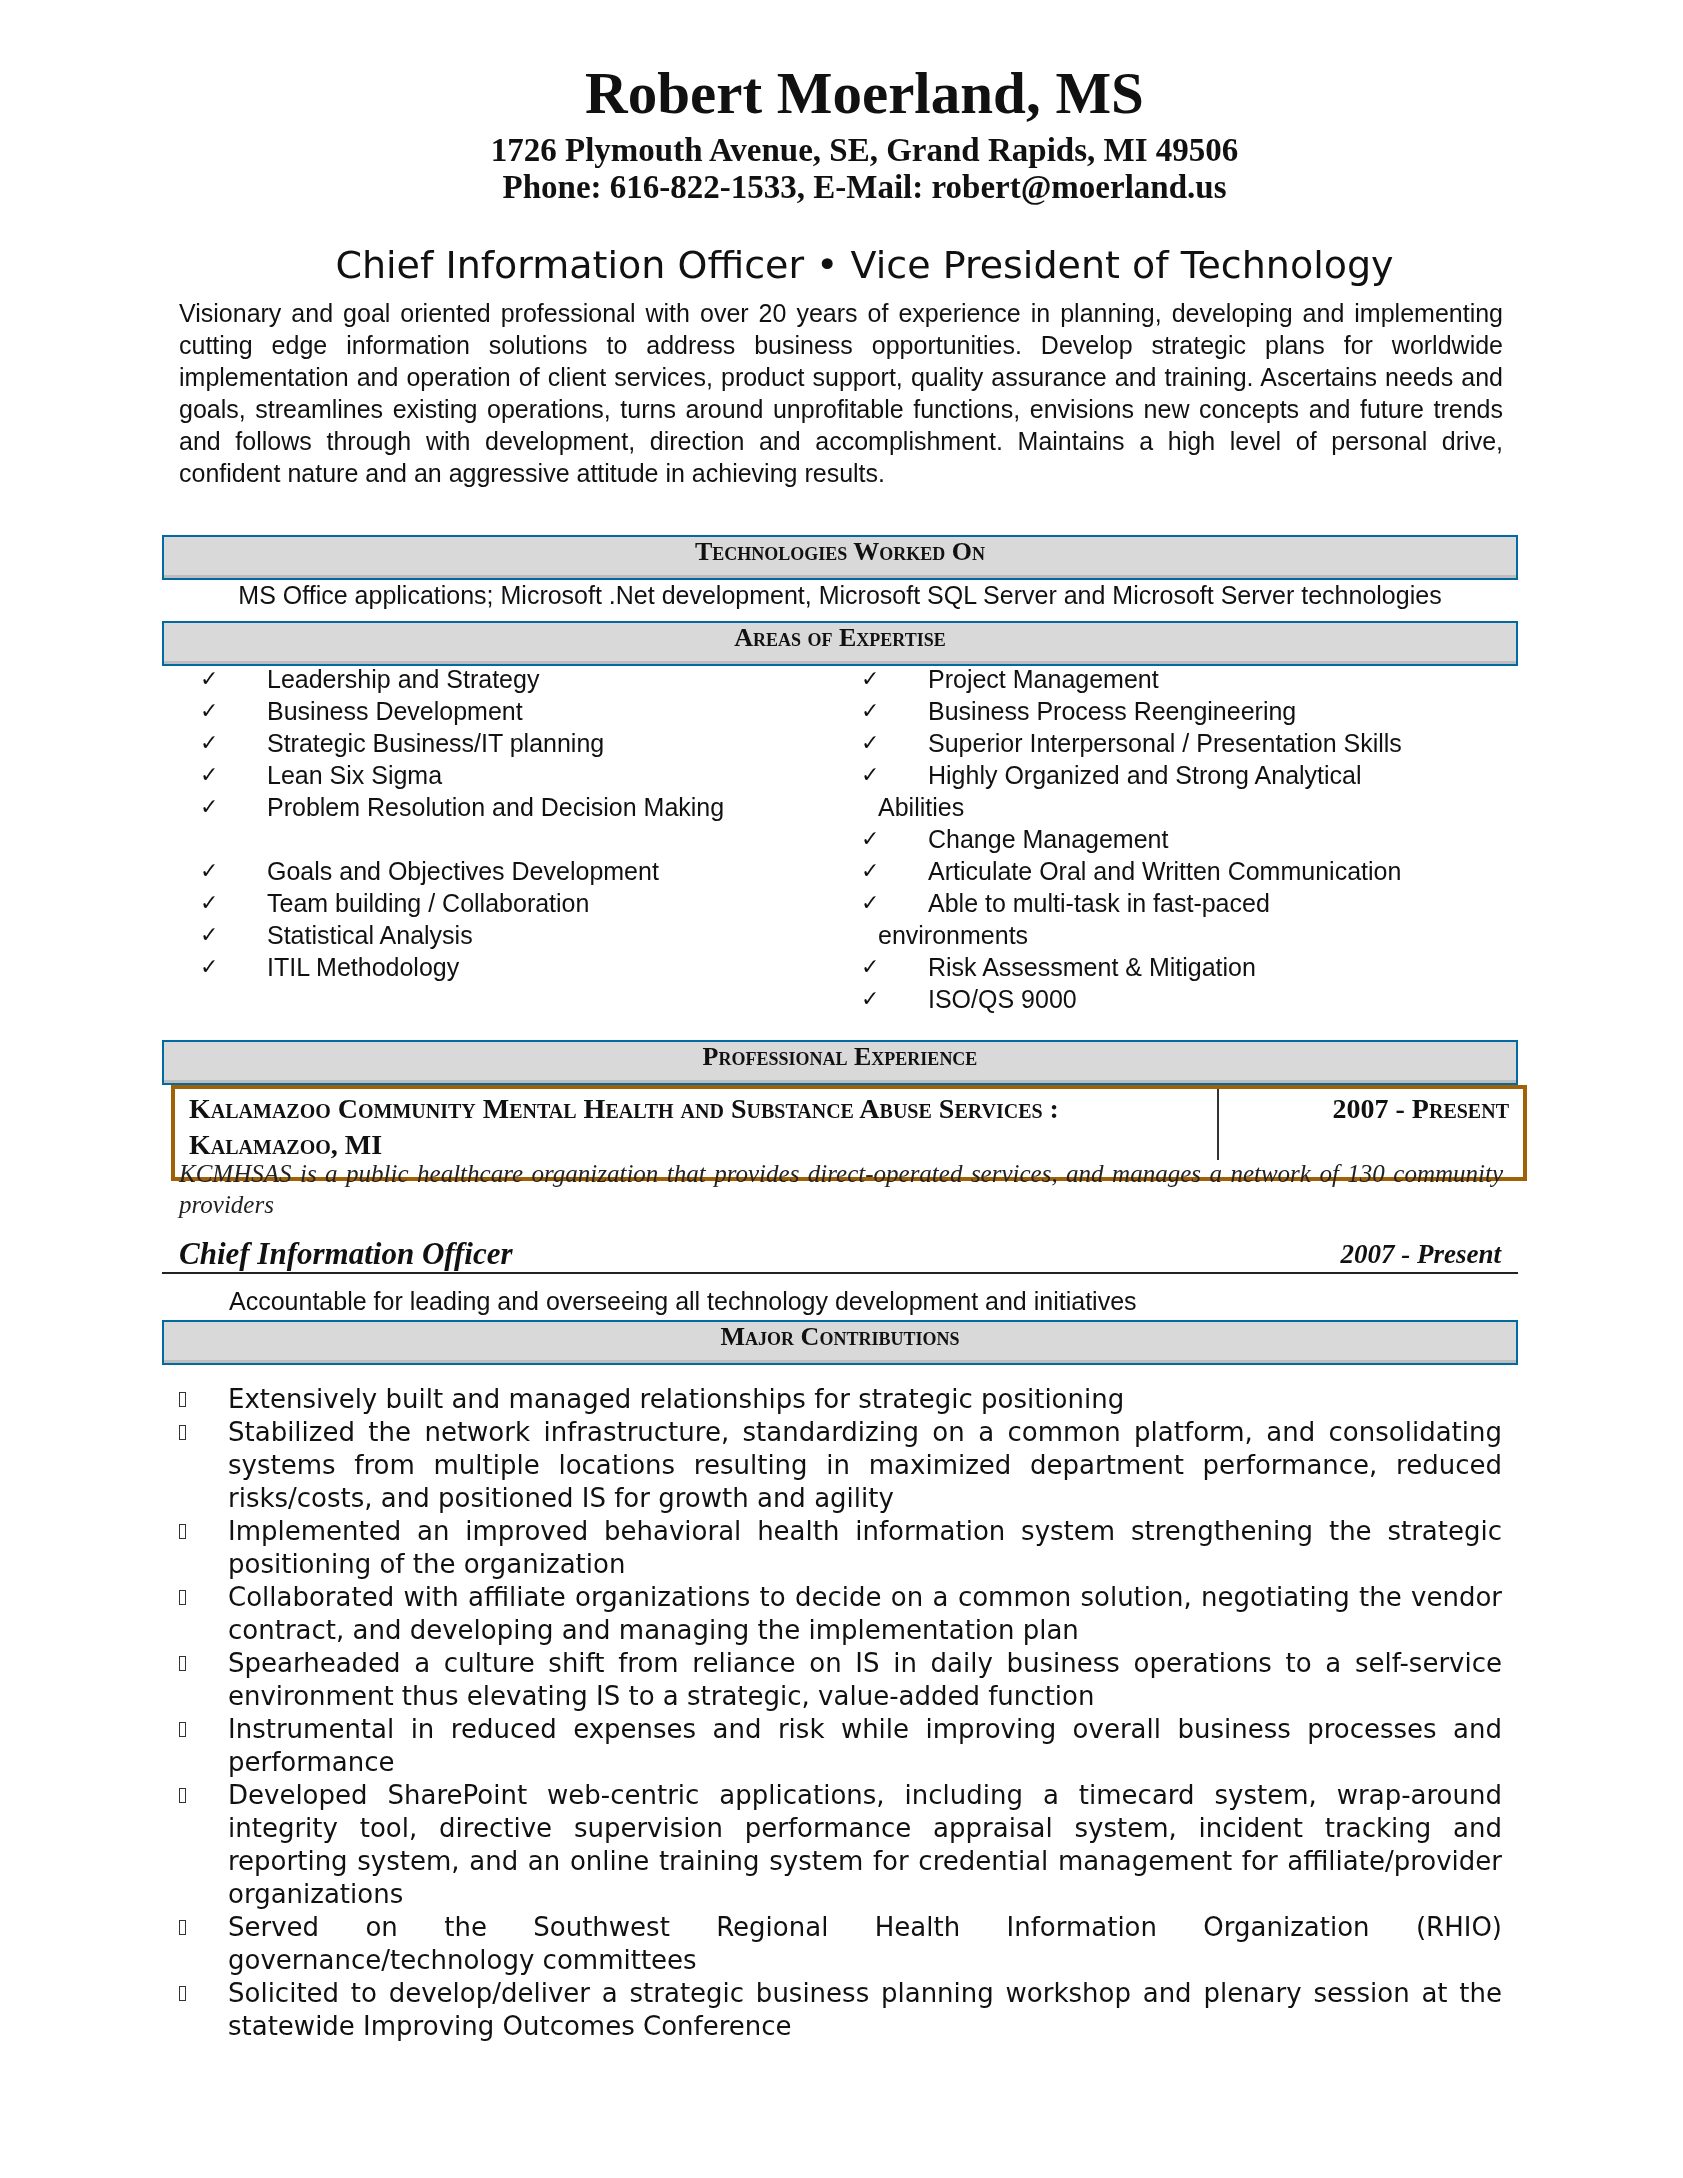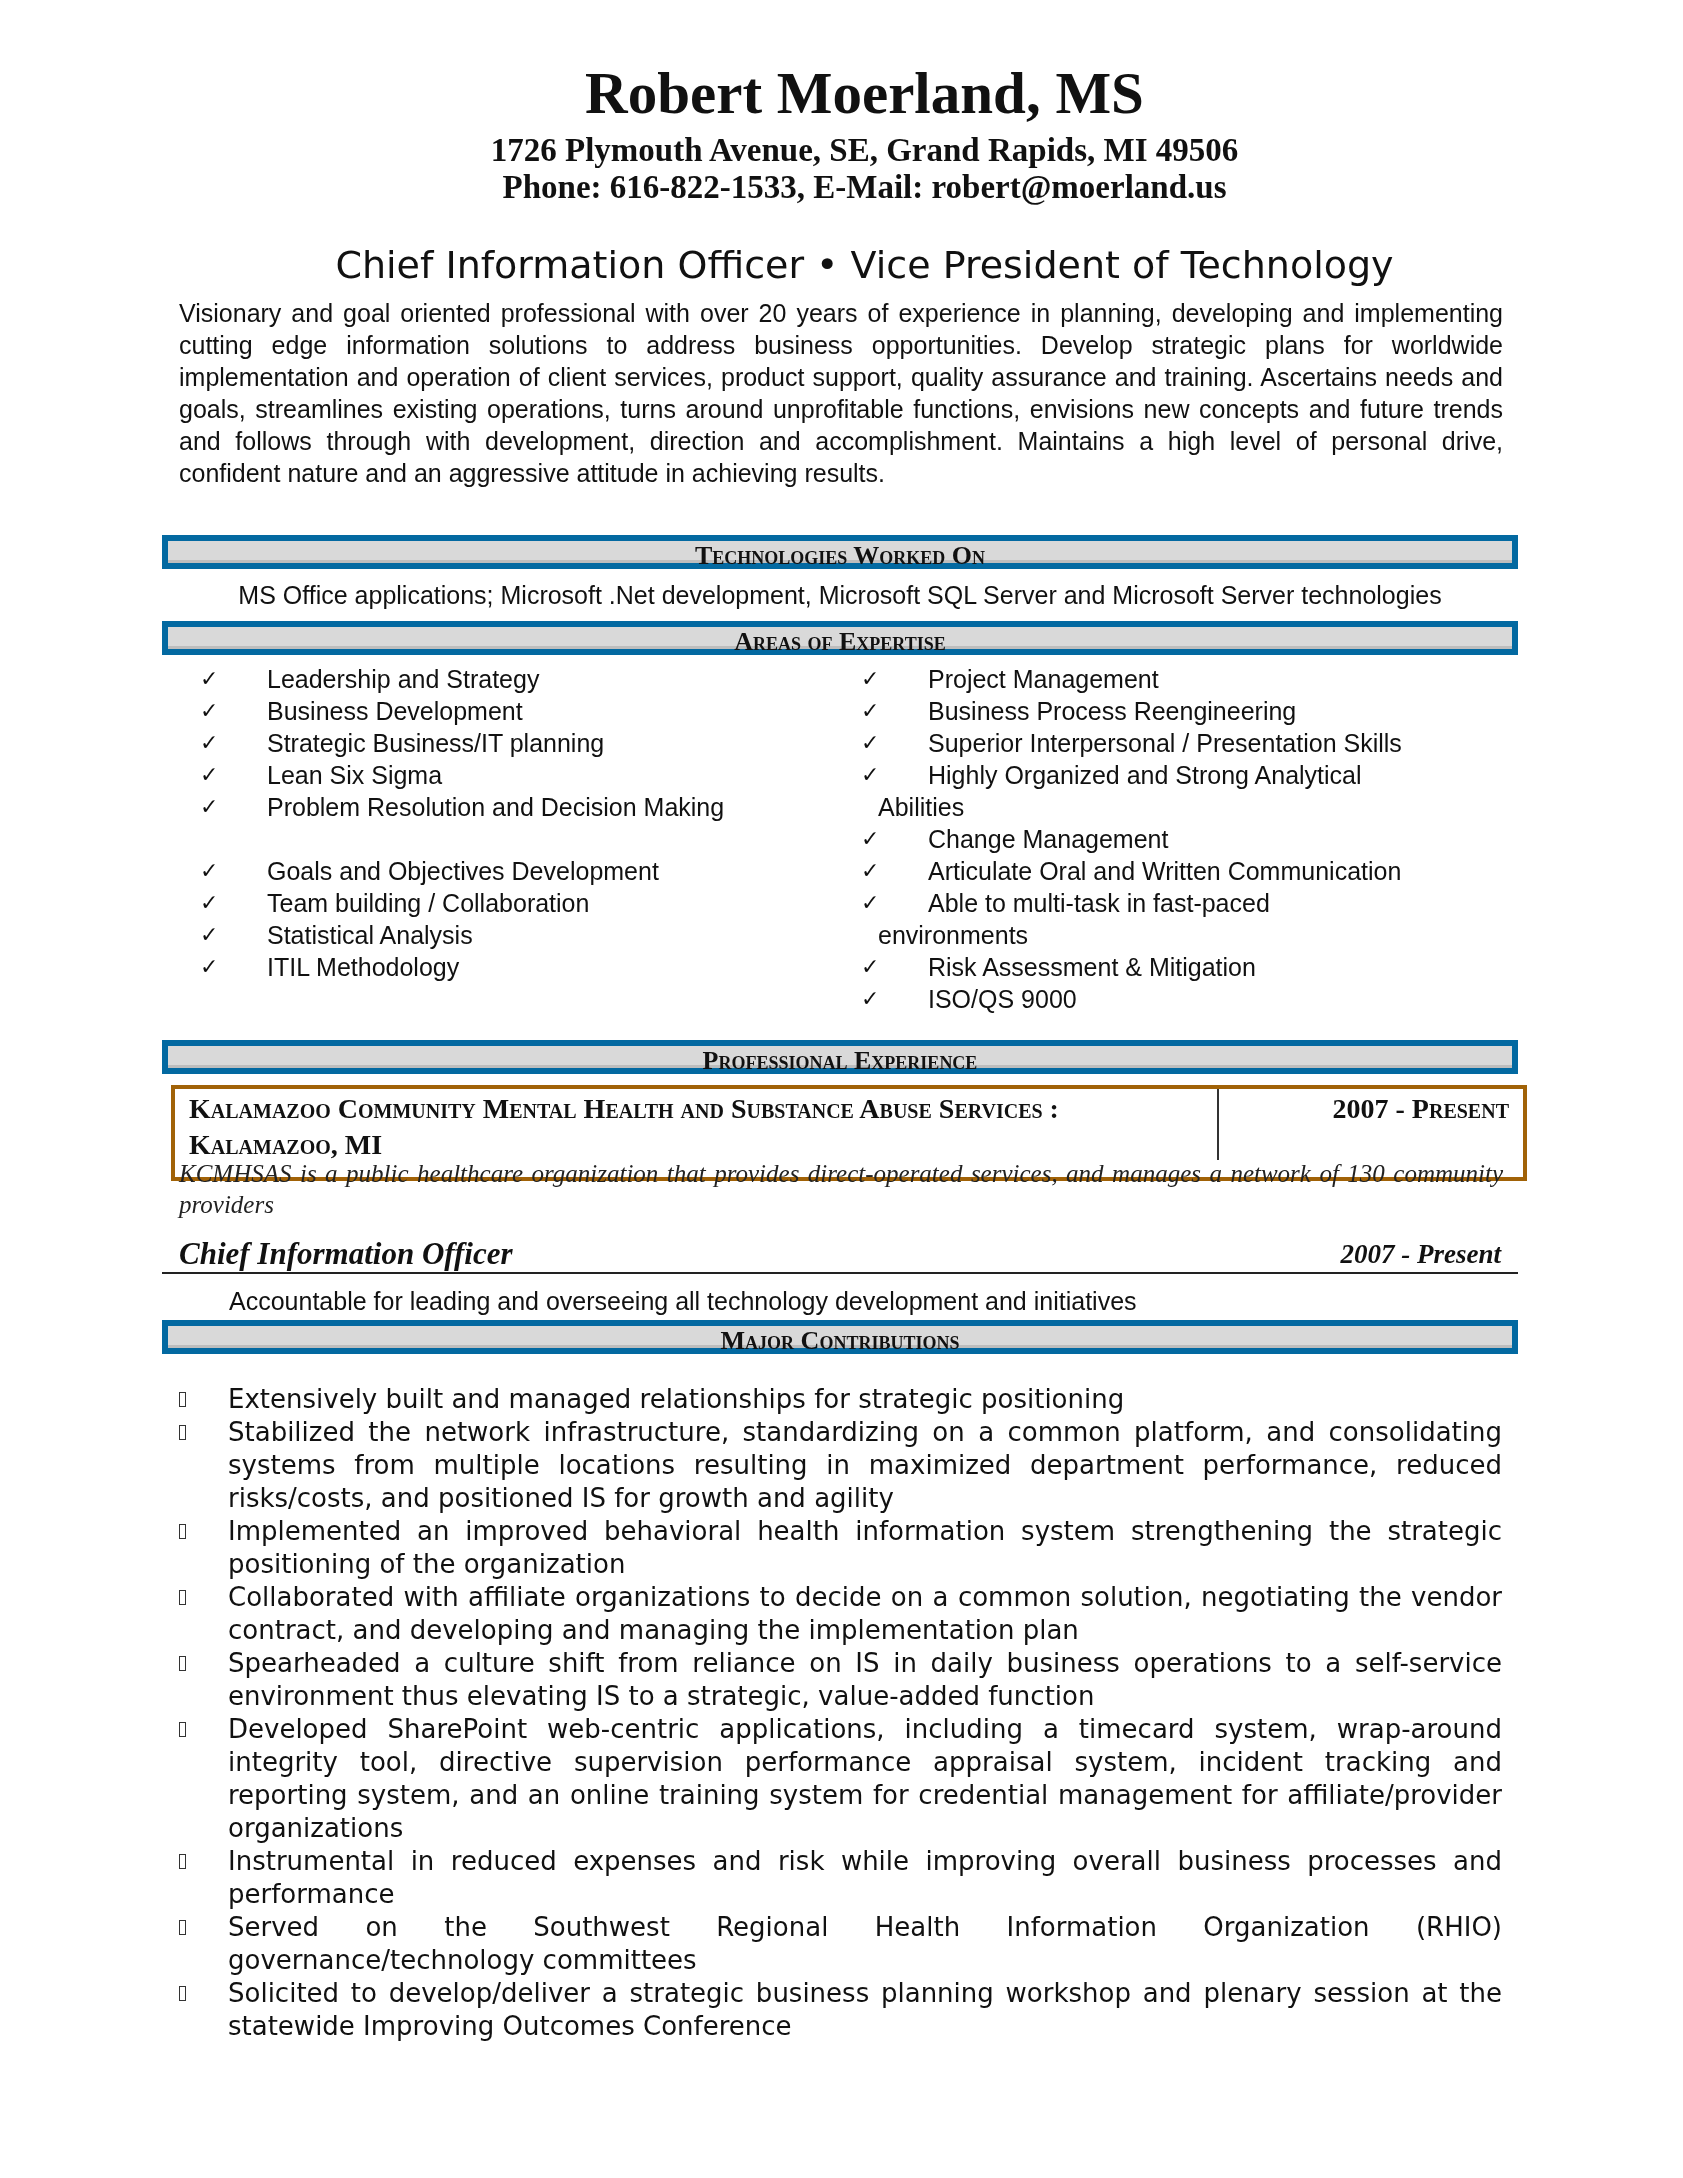--- a/index.html
+++ b/index.html
@@ -10,22 +10,22 @@
     .center { left: 0; width: 1683px; text-align: center; margin-left: 23px; }
 
     #name { top: 59px; font-size: 59px; line-height: 69px; }
     #addr { top: 131px; font-size: 33px; line-height: 38px; }
     #contact { top: 168px; font-size: 33px; line-height: 38px; }
     #headline { top: 242px; font-size: 38px; line-height: 46px; font-family: "DejaVu Sans", sans-serif; font-weight: normal; color:#111; }
 
     #summary { left: 179px; width: 1324px; top: 297px; font-size: 25px; line-height: 32px; text-align: justify; text-align-last: left; }
 
     .sect-head {
-      position: absolute; left: 162px; width: 1356px; height: 34px;
-      background: #d9d9d9; border: 6px solid #0369a1; box-sizing: border-box;
+      position: absolute; left: 162px; width: 1356px; height: 45px;
+      background: #d9d9d9; border: 2px solid #0369a1; box-sizing: border-box;
       text-align: center; font-family: "Liberation Serif", serif; font-weight: bold;
       font-variant: small-caps; font-size: 26px; line-height: 30px; color: #111;
       box-shadow: inset 0 -3px 0 #bdbdbd;
     }
     #hd-tech { top: 535px; }
     #hd-areas { top: 621px; }
     #hd-exp { top: 1040px; }
     #hd-major { top: 1320px; }
 
     #tech-line { left: 162px; width: 1356px; top: 579px; text-align: center; font-size: 25px; line-height: 32px; }
@@ -110,18 +110,18 @@
 </div>
 <div id="accountable" class="abs sans">Accountable for leading and overseeing all technology development and initiatives</div>
 
 <div id="hd-major" class="sect-head">Major Contributions</div>
 <ul id="contrib-list">
     <li><span class="bul"></span><span>Extensively built and managed relationships for strategic positioning</span></li>
     <li><span class="bul"></span><span>Stabilized the network infrastructure, standardizing on a common platform, and consolidating systems from multiple locations resulting in maximized department performance, reduced risks/costs, and positioned IS for growth and agility</span></li>
     <li><span class="bul"></span><span>Implemented an improved behavioral health information system strengthening the strategic positioning of the organization</span></li>
     <li><span class="bul"></span><span>Collaborated with affiliate organizations to decide on a common solution, negotiating the vendor contract, and developing and managing the implementation plan</span></li>
     <li><span class="bul"></span><span>Spearheaded a culture shift from reliance on IS in daily business operations to a self-service environment thus elevating IS to a strategic, value-added function</span></li>
+    <li><span class="bul"></span><span>Instrumental in  reduced expenses and risk while improving overall business processes and performance</span></li>
     <li><span class="bul"></span><span>Developed SharePoint web-centric applications, including a timecard system, wrap-around integrity tool, directive supervision performance appraisal system, incident tracking and reporting system, and an online training system for credential management for affiliate/provider organizations</span></li>
-    <li><span class="bul"></span><span>Instrumental in  reduced expenses and risk while improving overall business processes and performance</span></li>
     <li><span class="bul"></span><span>Served on the Southwest Regional Health Information Organization (RHIO) governance/technology committees</span></li>
     <li><span class="bul"></span><span>Solicited to develop/deliver a strategic business planning workshop and plenary session at the statewide Improving Outcomes Conference</span></li>
   </ul>
 
 
 </body></html>

